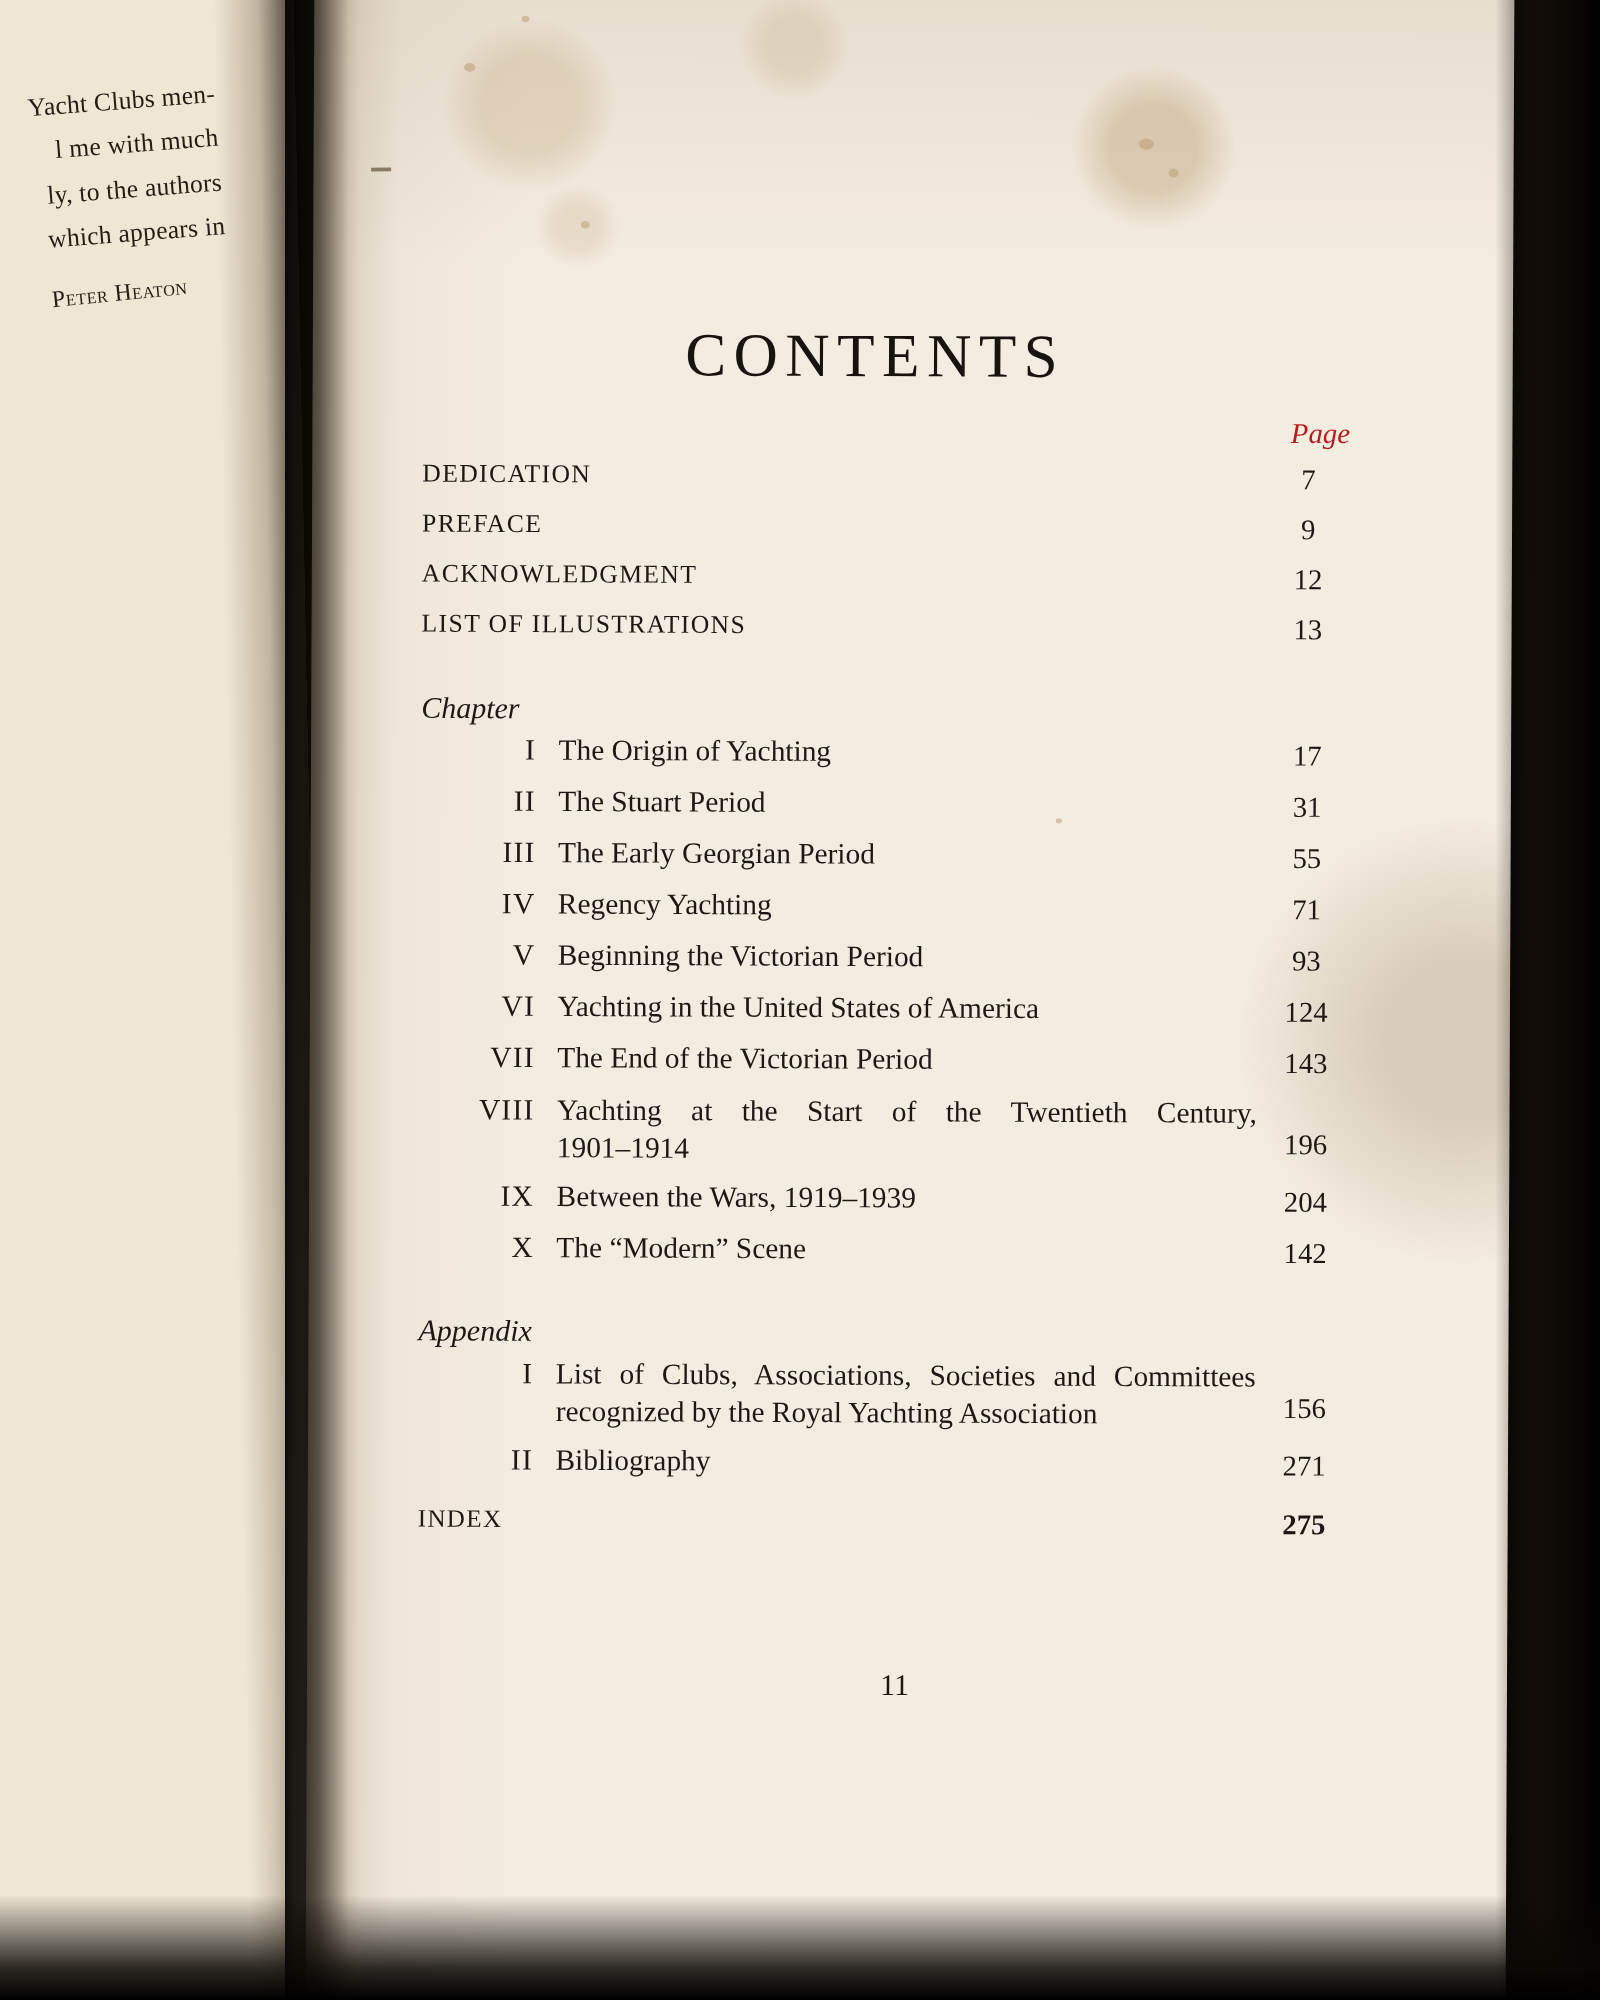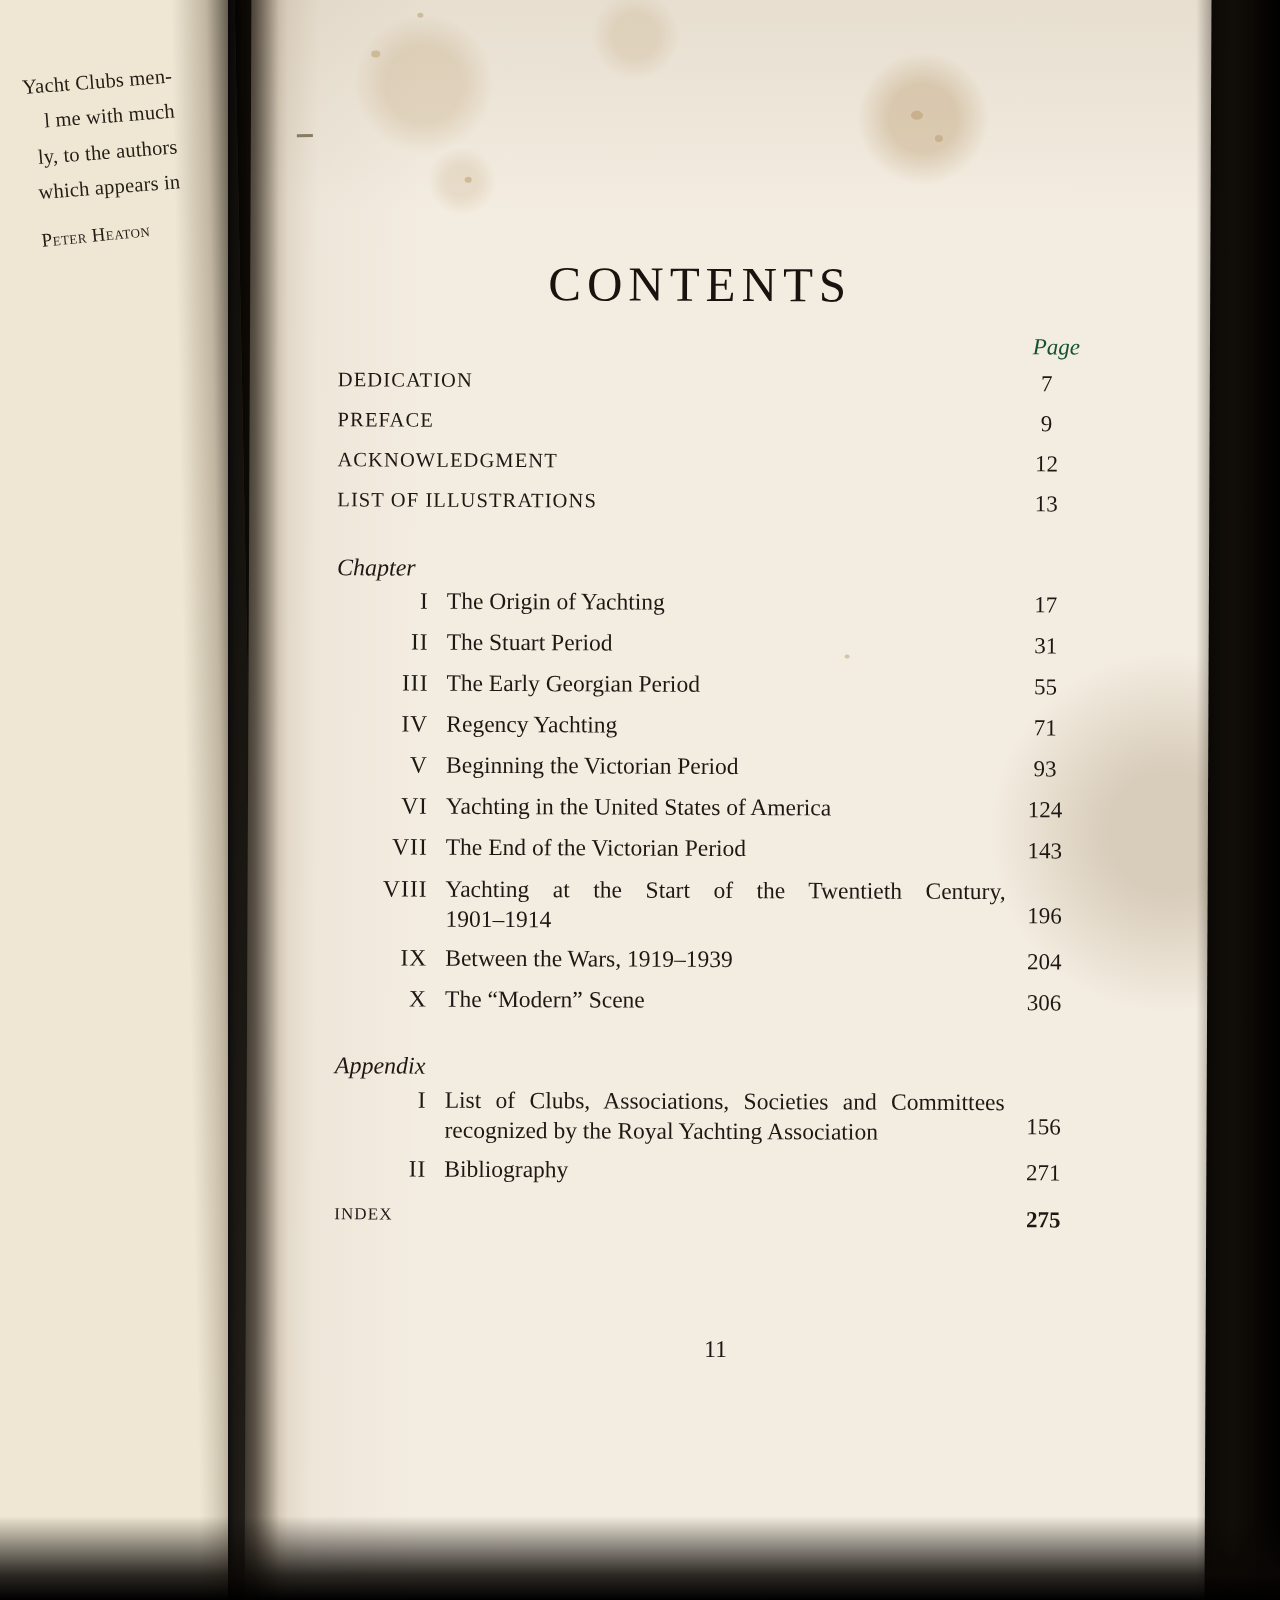--- a/index.html
+++ b/index.html
@@ -138,21 +138,21 @@
     color: #19130f;
     font-weight: 400;
   }
 
   .page-col-label {
     position: absolute;
     right: 130px;
     top: 345px;
     font-style: italic;
     font-size: 23px;
-    color: #14532d;
+    color: #b91c1c;
   }
 
   .toc {
     position: absolute;
     left: 88px;
     top: 382px;
     width: 740px;
   }
 
   .front-row {
@@ -161,21 +161,21 @@
     height: 40px;
   }
   .front-label {
     font-size: 20.5px;
     letter-spacing: 1.1px;
     font-variant: small-caps;
     text-transform: uppercase;
     color: #1d1813;
   }
   .front-label.small {
-    font-size: 17px;
+    font-size: 20px;
   }
   .row-page {
     position: absolute;
     right: 0;
     width: 62px;
     text-align: center;
     font-size: 23px;
     color: #1d1813;
   }
 
@@ -360,21 +360,21 @@
         </div>
 
         <div class="chap-row">
           <span class="chap-num">IX</span>
           <span class="chap-title">Between the Wars, 1919–1939</span>
           <span class="row-page">204</span>
         </div>
         <div class="chap-row">
           <span class="chap-num">X</span>
           <span class="chap-title">The “Modern” Scene</span>
-          <span class="row-page">306</span>
+          <span class="row-page">142</span>
         </div>
 
         <div class="section-head">Appendix</div>
 
         <div class="chap-row two-line">
           <span class="chap-num">I</span>
           <span class="chap-title justify">
             <span class="l1">List of Clubs, Associations, Societies and Committees</span>
             <span>recognized by the Royal Yachting Association</span>
           </span>

